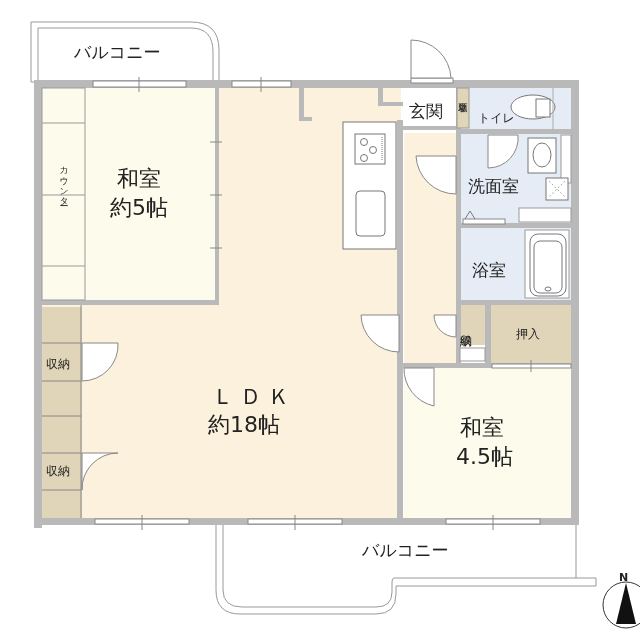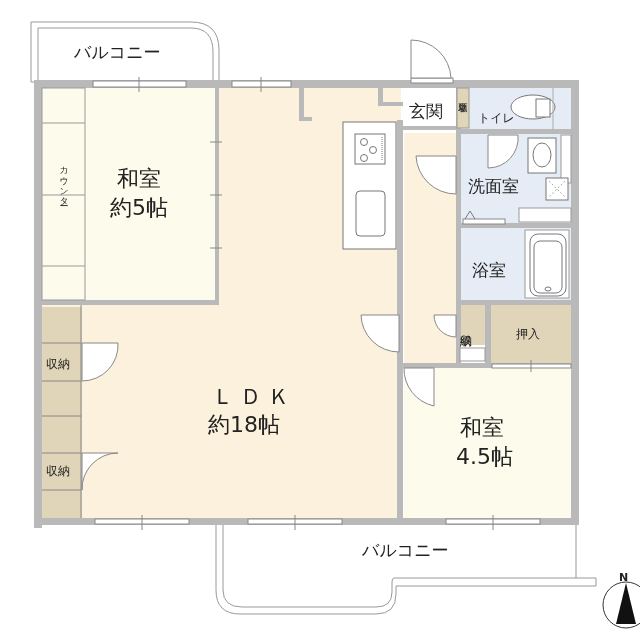--- a/index.html
+++ b/index.html
@@ -1,17 +1,17 @@
 <!DOCTYPE html>
 <html><head>
 <meta charset="utf-8">
 <style>
   html, body { margin: 0; padding: 0; background: #ffffff; }
   body { width: 640px; height: 640px; overflow: hidden; }
-  #plan { position: absolute; left: 0; top: 0; width: 544px; height: 640px; padding-left: 16px; }
+  #plan { position: absolute; left: 16px; top: 0; width: 544px; height: 640px; }
   svg text { font-family: "DejaVu Sans", sans-serif; fill: #222; }
   .lbl-big { font-size: 22px; }
   .lbl-mid { font-size: 17px; }
   .lbl-sm { font-size: 12px; }
   .lbl-xs { font-size: 9px; }
   .wall { fill: #b9b9b9; }
   .fix { fill: #fff; stroke: #777; stroke-width: 1; }
   .door { fill: #fff; stroke: #888; stroke-width: 1; }
   .win { fill: #fff; stroke: #888; stroke-width: 1; }
 </style>

